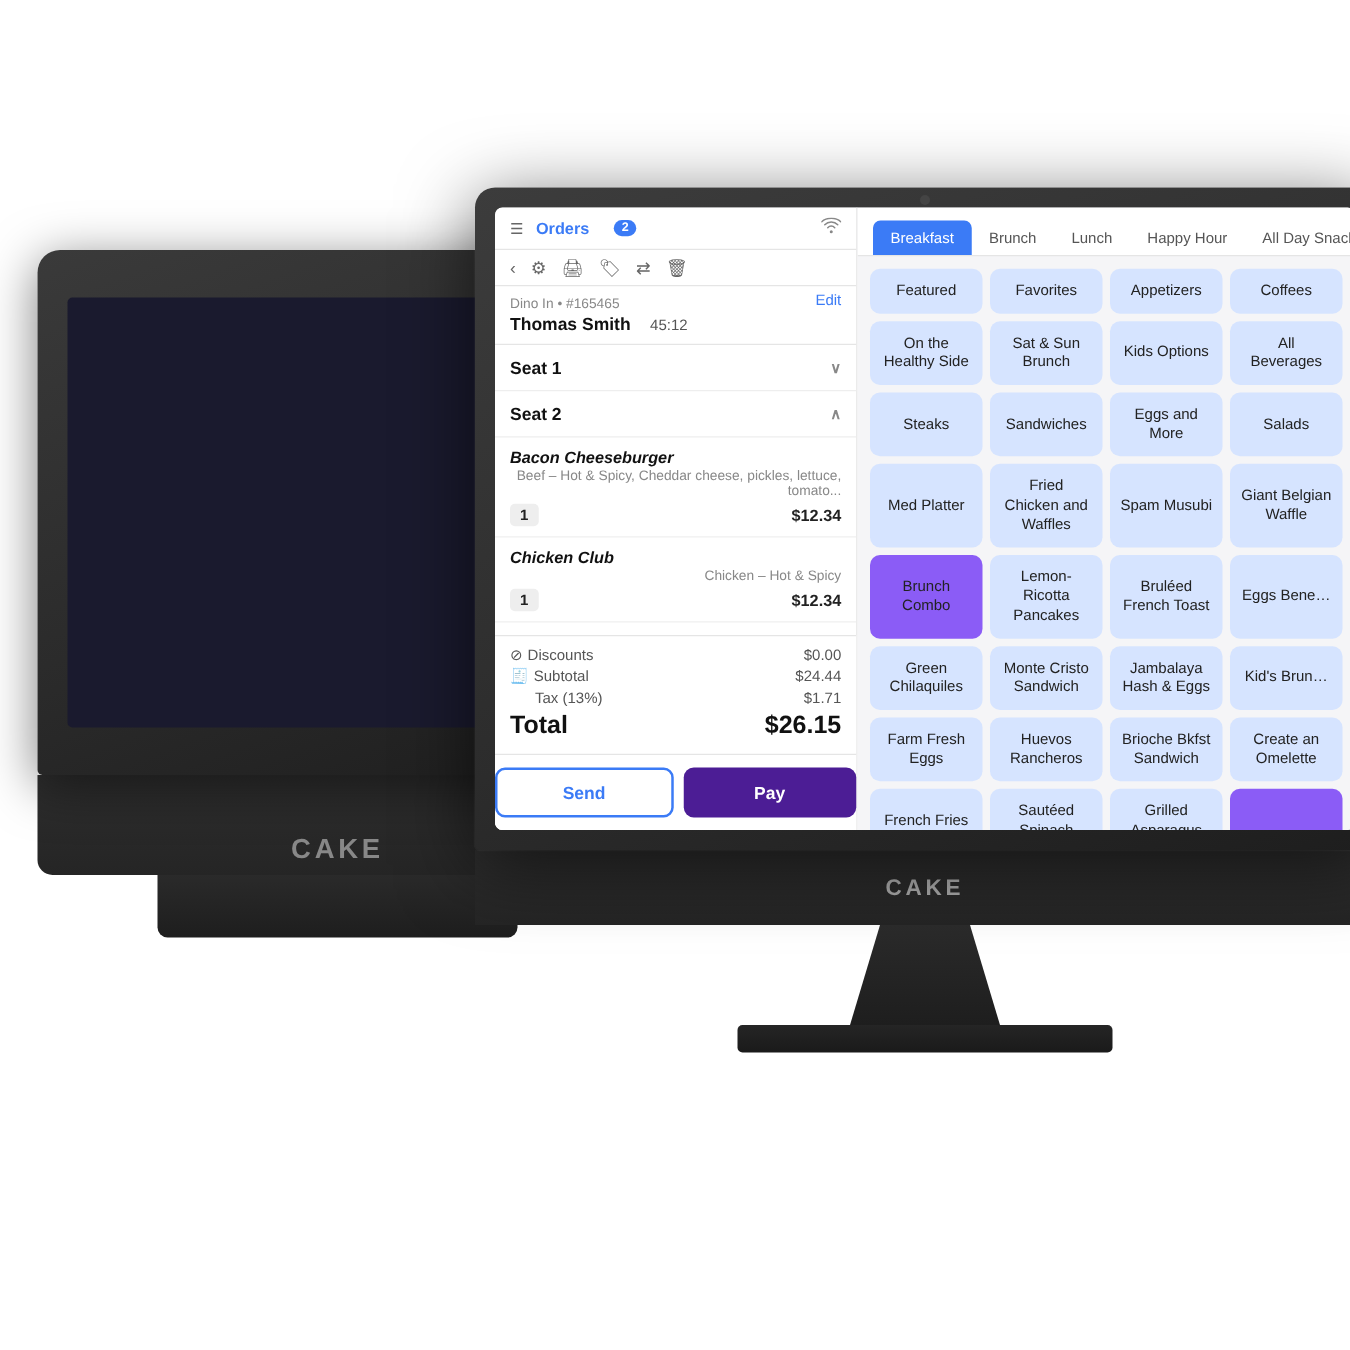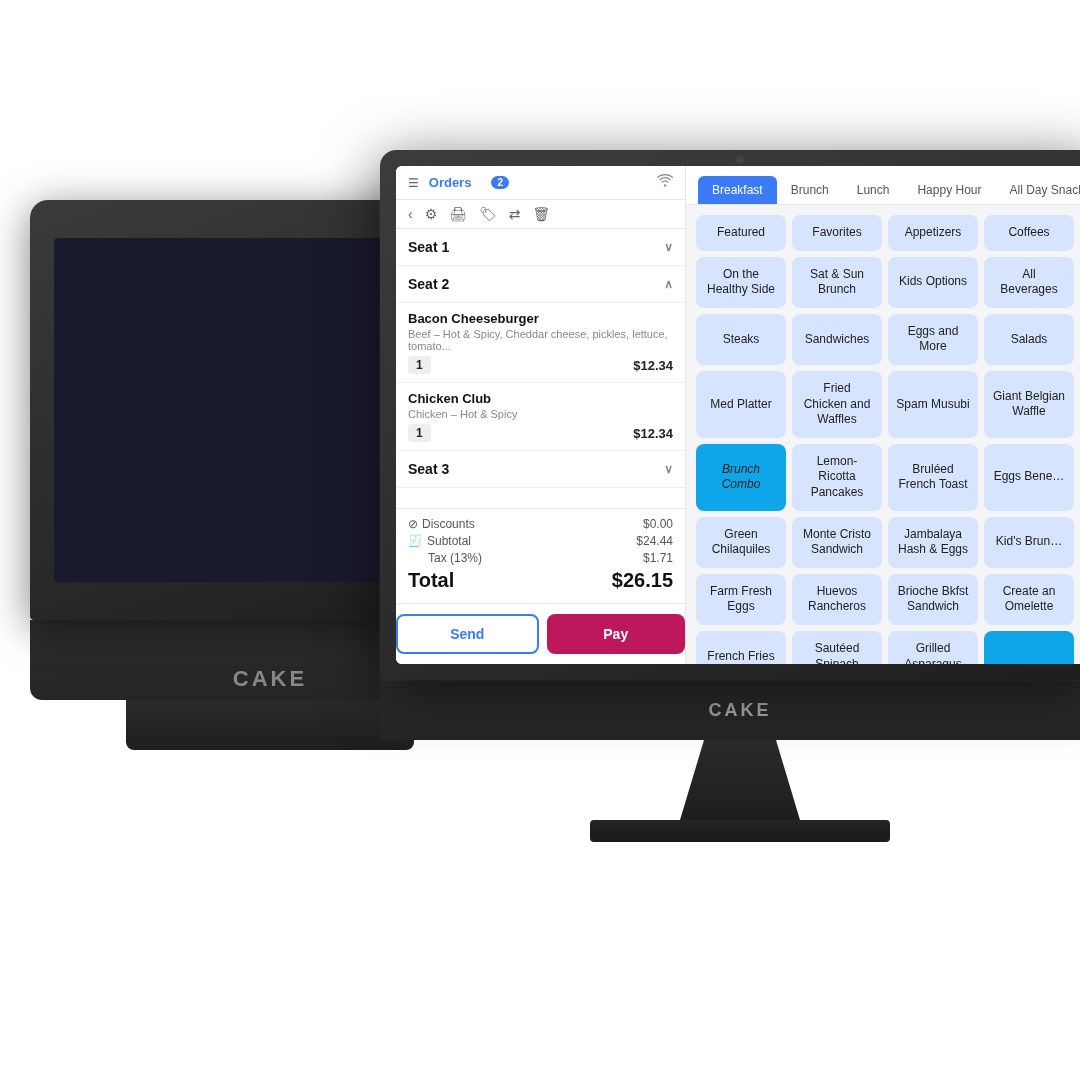--- a/index.html
+++ b/index.html
@@ -238,22 +238,22 @@
       color: #111;
       cursor: pointer;
       border-bottom: 1px solid #eee;
     }
     .seat-header .chevron { color: #888; font-size: 12px; }
 
     .order-item {
       padding: 8px 12px;
       border-bottom: 1px solid #f0f0f0;
     }
-    .item-name { font-size: 13px; font-weight: 600; color: #111; margin-bottom: 2px; }
-    .item-desc { font-size: 11px; color: #888; margin-bottom: 4px; }
+    .item-name { font-size: 13px; font-weight: 600; color: #111; margin-bottom: 2px; font-style: italic; }
+    .item-desc { font-size: 11px; color: #888; margin-bottom: 4px; text-align: right; }
     .item-row { display: flex; align-items: center; justify-content: space-between; }
     .item-qty {
       background: #eee;
       border-radius: 4px;
       padding: 2px 8px;
       font-size: 12px;
       font-weight: 600;
     }
     .item-price { font-size: 13px; font-weight: 600; }
 
@@ -296,21 +296,21 @@
       color: #3b7bf6;
       background: #fff;
       border-radius: 8px;
       font-size: 14px;
       font-weight: 600;
       cursor: pointer;
     }
     .btn-pay {
       flex: 1;
       padding: 10px;
-      background: #be185d;
+      background: #4c1d95;
       color: #fff;
       border: none;
       border-radius: 8px;
       font-size: 14px;
       font-weight: 600;
       cursor: pointer;
     }
 
     
     .right-panel {
@@ -357,21 +357,21 @@
       font-size: 12px;
       font-weight: 500;
       color: #222;
       cursor: pointer;
       display: flex;
       align-items: center;
       justify-content: center;
       text-align: center;
       line-height: 1.3;
     }
-    .menu-item.light { background: #0ea5e9; font-style: italic; }
+    .menu-item.light { background: #8b5cf6; }
   </style>
 </head>
 <body>
 
 <div class="scene">
 
   <div class="monitor-rear">
     <div class="monitor-rear-body">
       <div class="monitor-rear-screen"></div>
     </div>
@@ -408,20 +408,29 @@
 
             <div class="nav-bar">
               <span class="nav-icon">‹</span>
               <span class="nav-icon">⚙</span>
               <span class="nav-icon">🖨</span>
               <span class="nav-icon">🏷</span>
               <span class="nav-icon">⇄</span>
               <span class="nav-icon">🗑</span>
             </div>
 
+            <div class="order-info">
+              <div class="order-meta">Dino In  •  #165465</div>
+              <span class="order-name">
+                <span>Thomas Smith</span>
+                &nbsp;&nbsp;
+                <span style="font-weight:400;font-size:12px;color:#555;">45:12</span>
+              </span>
+              <span class="edit-btn">Edit</span>
+            </div>
 
             <div class="order-list">
 
               <div class="seat-header">
                 <span>Seat 1</span>
                 <span class="chevron">∨</span>
               </div>
 
               <div class="seat-header">
                 <span>Seat 2</span>

